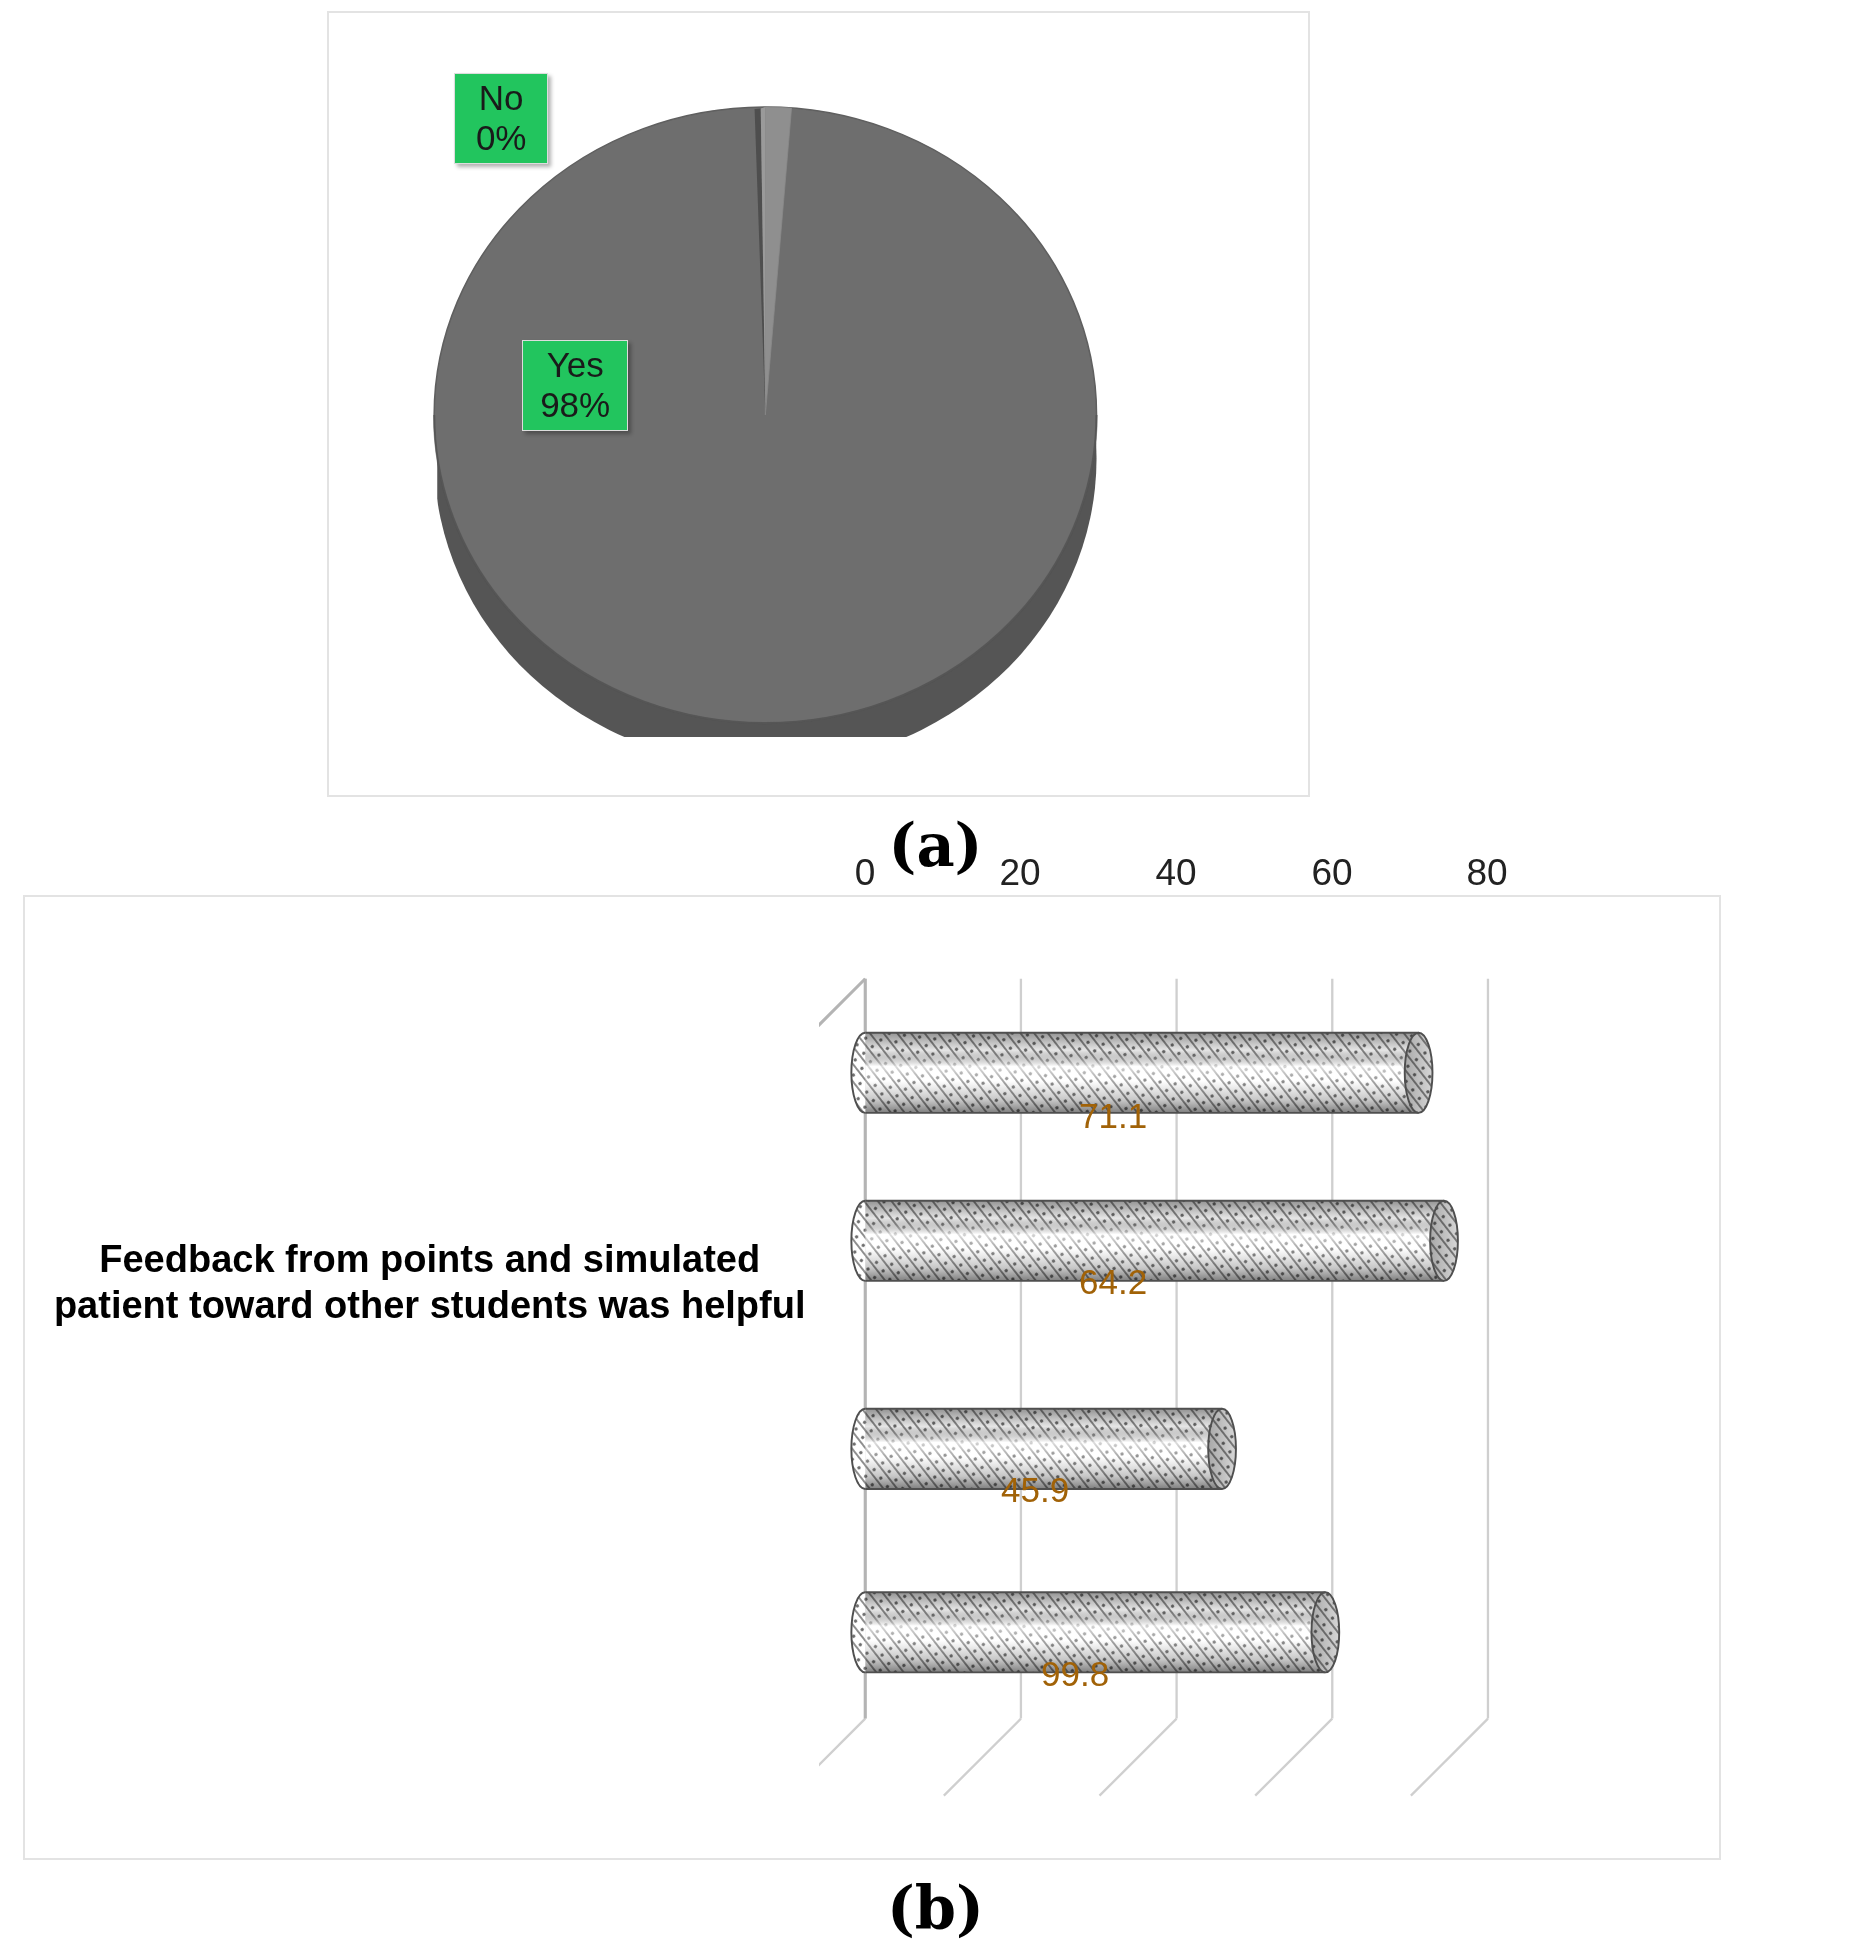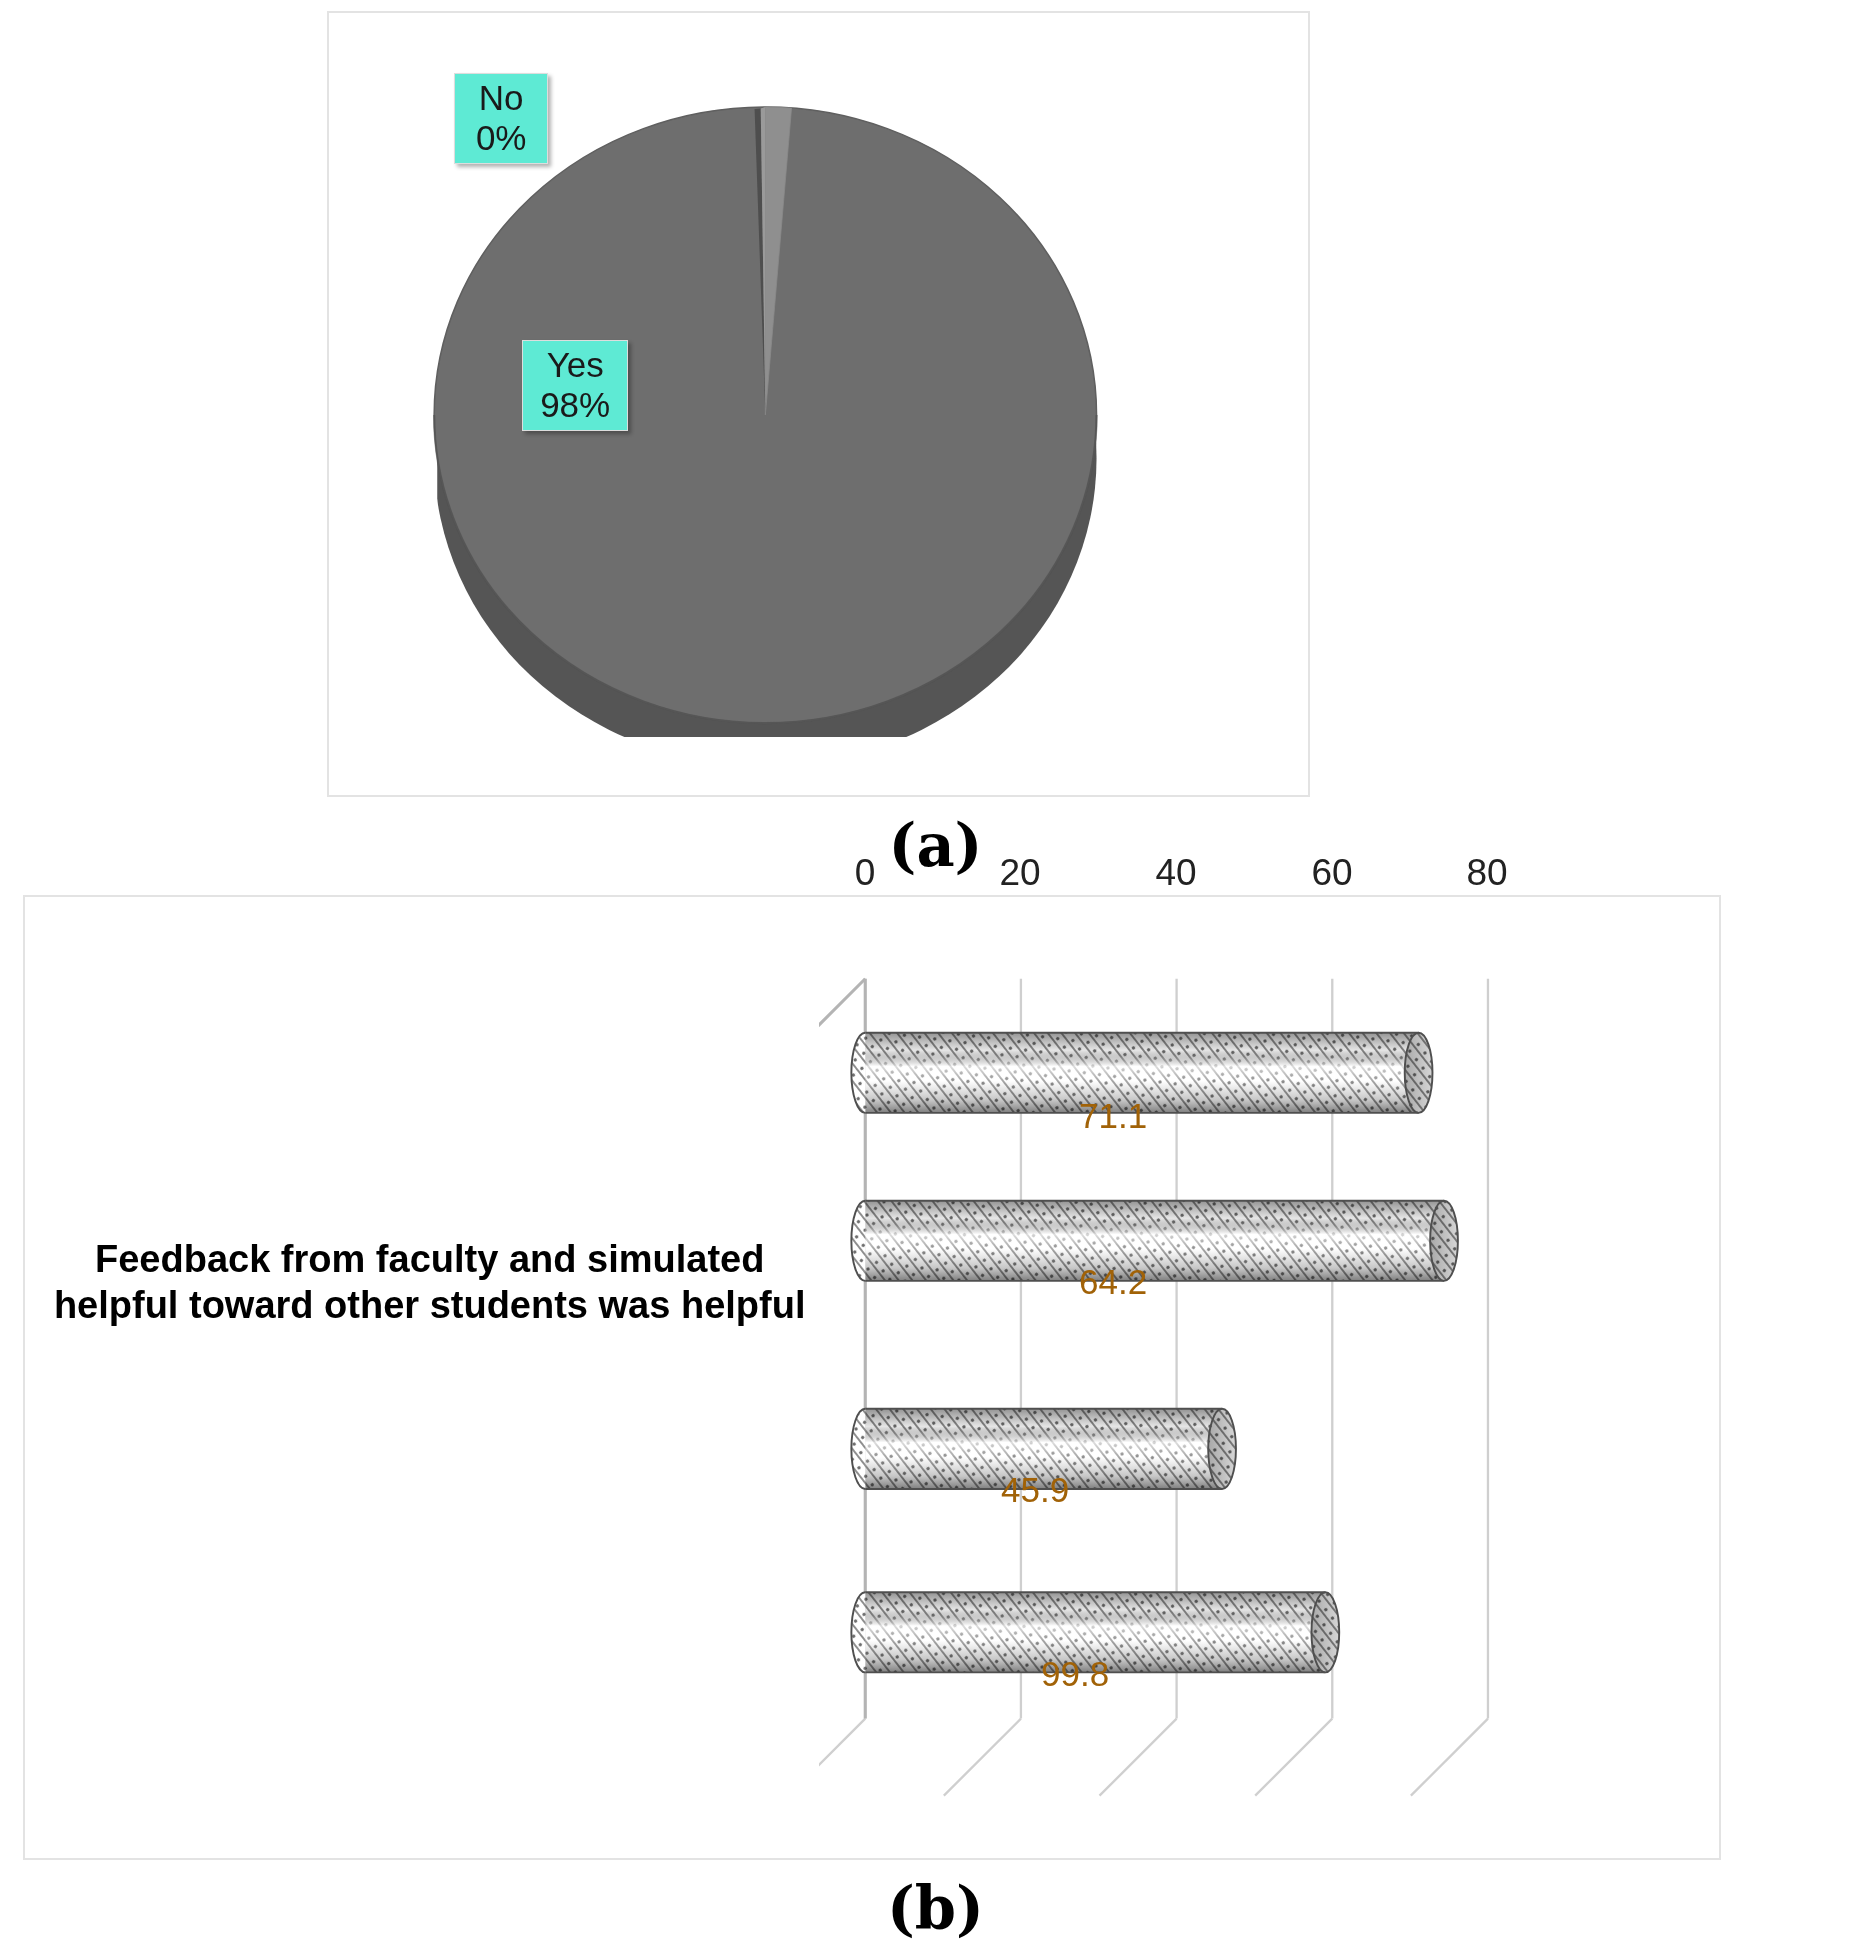--- a/index.html
+++ b/index.html
@@ -3,21 +3,21 @@
 <meta charset="utf-8">
 <style>
   html,body{margin:0;padding:0;background:#fff;}
   body{width:1871px;height:1951px;position:relative;font-family:"Liberation Sans",sans-serif;overflow:hidden;}
 
   
   #panel-a{position:absolute;left:327px;top:10.8px;width:983px;height:786px;
            border:2.3px solid #e3e3e3;box-sizing:border-box;background:#fff;}
   #pie-stage{position:absolute;left:0;top:0;width:100%;height:100%;}
 
-  .pie-label{position:absolute;background:#5eead4;border:0.8px solid #dddddd;
+  .pie-label{position:absolute;background:#22c55e;border:0.8px solid #dddddd;
              box-shadow:3.1px 3.1px 3.9px rgba(0,0,0,.30);
              font-size:35px;line-height:1.12;color:#1a1a1a;text-align:center;
              padding:4.6px 7.7px 6.2px 7.7px;white-space:pre-line;z-index:30;
              font-family:"Liberation Sans",sans-serif;}
 
   #caption-a{position:absolute;left:0;top:811px;width:1871px;text-align:center;
              font-family:"DejaVu Serif",serif;font-weight:bold;font-size:59px;color:#000;}
 
   
   #panel-b{position:absolute;left:23px;top:895px;width:1698px;height:965px;
@@ -72,21 +72,21 @@
 
   <div class="pie-label" style="left:193px;top:327px;width:89px;">Yes
 98%</div>
 </div>
 
 <div id="caption-a">(a)</div>
 
 <div id="panel-b">
 
   <div id="bar-labels">
-    <div class="bar-cat" style="top:223px;">Feedback from faculty and simulated helpful toward other students was helpful</div>
+    <div class="bar-cat" style="top:223px;">Feedback from points and simulated patient toward other students was helpful</div>
   </div>
 
   <svg id="plot-svg" width="894" height="925" viewBox="0 0 1160 1200">
     <defs>
 
       <pattern id="hatch" width="14" height="14" patternUnits="userSpaceOnUse" patternTransform="rotate(-38)">
         <rect width="14" height="14" fill="#ffffff"></rect>
         <line x1="0" y1="0" x2="0" y2="14" stroke="#8d8d8d" stroke-width="5"></line>
         <circle cx="7" cy="7" r="2.2" fill="#6d6d6d"></circle>
       </pattern>

